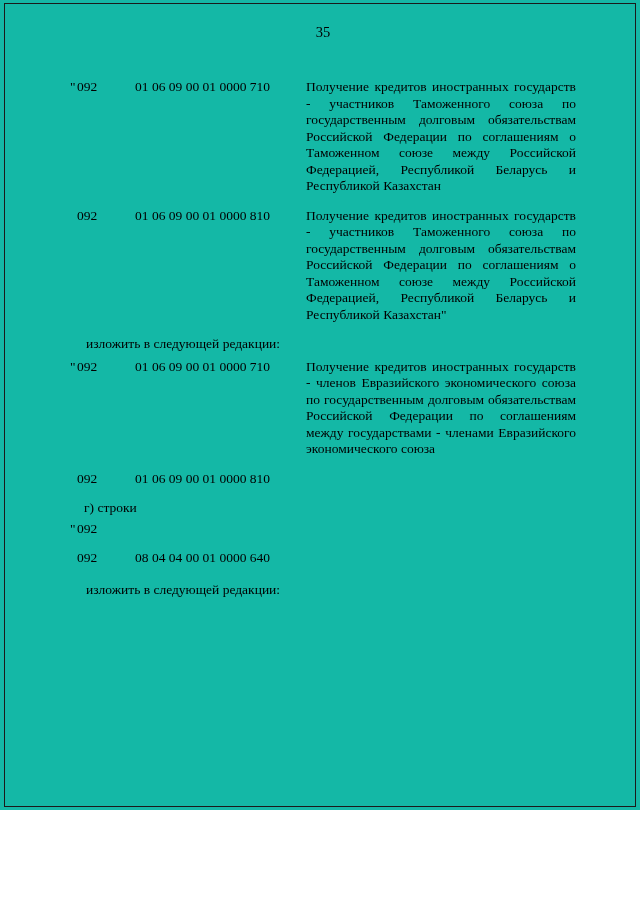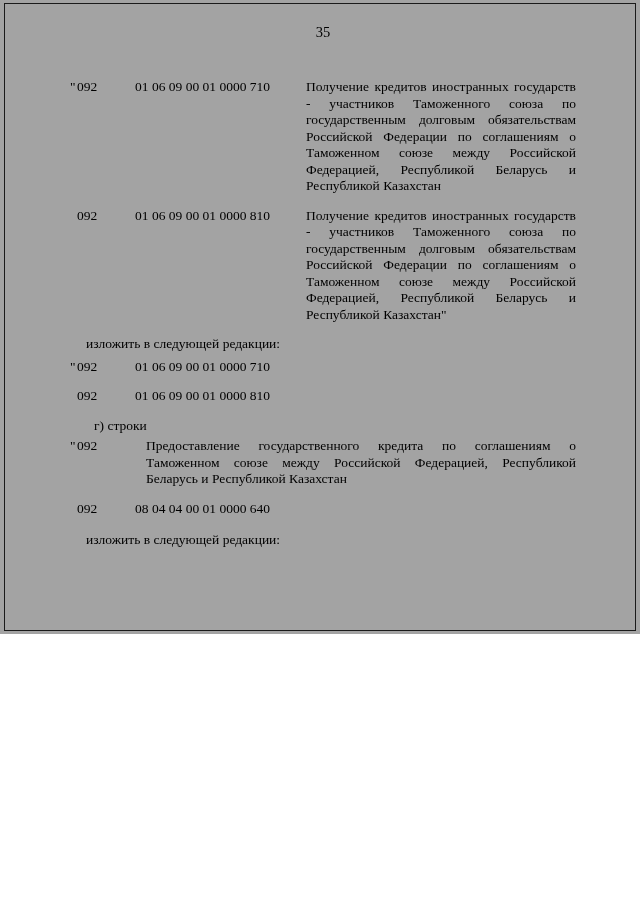--- a/index.html
+++ b/index.html
@@ -8,22 +8,22 @@
     width: 640px;
     height: 905px;
     position: relative;
     font-family: "Liberation Serif", serif;
     color: #000000;
     overflow: hidden;
   }
   .page {
     position: relative;
     width: 640px;
-    height: 634px;
-    background: #a3a3a3;
+    height: 810px;
+    background: #14b8a6;
   }
   .page-frame {
     position: absolute;
     top: 3px; left: 4px; right: 4px; bottom: 3px;
     border: 1px solid #1a1a1a;
     pointer-events: none;
   }
   .content {
     position: relative;
     padding: 24px 64px 0 70px;
@@ -66,21 +66,21 @@
   }
   .note {
     margin-bottom: 6px;
     margin-left: 16px;
   }
   .note-bottom {
     margin-top: 15px;
     margin-bottom: 0;
   }
   .item-g {
-    margin-left: 24px;
+    margin-left: 14px;
     margin-bottom: 4px;
   }
 </style>
 </head>
 <body>
 
 <div class="page">
   <div class="page-frame"></div>
   <div class="content">
 
@@ -98,32 +98,32 @@
         <div class="cell-code"><span class="code-quote"></span><span>092</span></div>
         <div class="cell-budget">01 06 09 00 01 0000 810</div>
         <div class="cell-desc">Получение кредитов иностранных государств - участников Таможенного союза по государственным долговым обязательствам Российской Федерации по соглашениям о Таможенном союзе между Российской Федерацией, Республикой Беларусь и Республикой Казахстан"</div>
       </div>
 
       <div class="note">изложить в следующей редакции:</div>
 
       <div class="row">
         <div class="cell-code"><span class="code-quote">"</span><span>092</span></div>
         <div class="cell-budget">01 06 09 00 01 0000 710</div>
+        <div class="cell-desc">Получение кредитов иностранных государств - членов Евразийского экономического союза по государственным долговым обязательствам Российской Федерации по соглашениям между государствами - членами Евразийского экономического союза</div>
       </div>
 
       <div class="row">
         <div class="cell-code"><span class="code-quote"></span><span>092</span></div>
         <div class="cell-budget">01 06 09 00 01 0000 810</div>
       </div>
 
       <div class="item-g">г) строки</div>
 
       <div class="row">
         <div class="cell-code"><span class="code-quote">"</span><span>092</span></div>
-        <div class="cell-desc">Предоставление государственного кредита по соглашениям о Таможенном союзе между Российской Федерацией, Республикой Беларусь и Республикой Казахстан</div>
       </div>
 
       <div class="row">
         <div class="cell-code"><span class="code-quote"></span><span>092</span></div>
         <div class="cell-budget">08 04 04 00 01 0000 640</div>
       </div>
 
       <div class="note note-bottom">изложить в следующей редакции:</div>
 
     </div>

